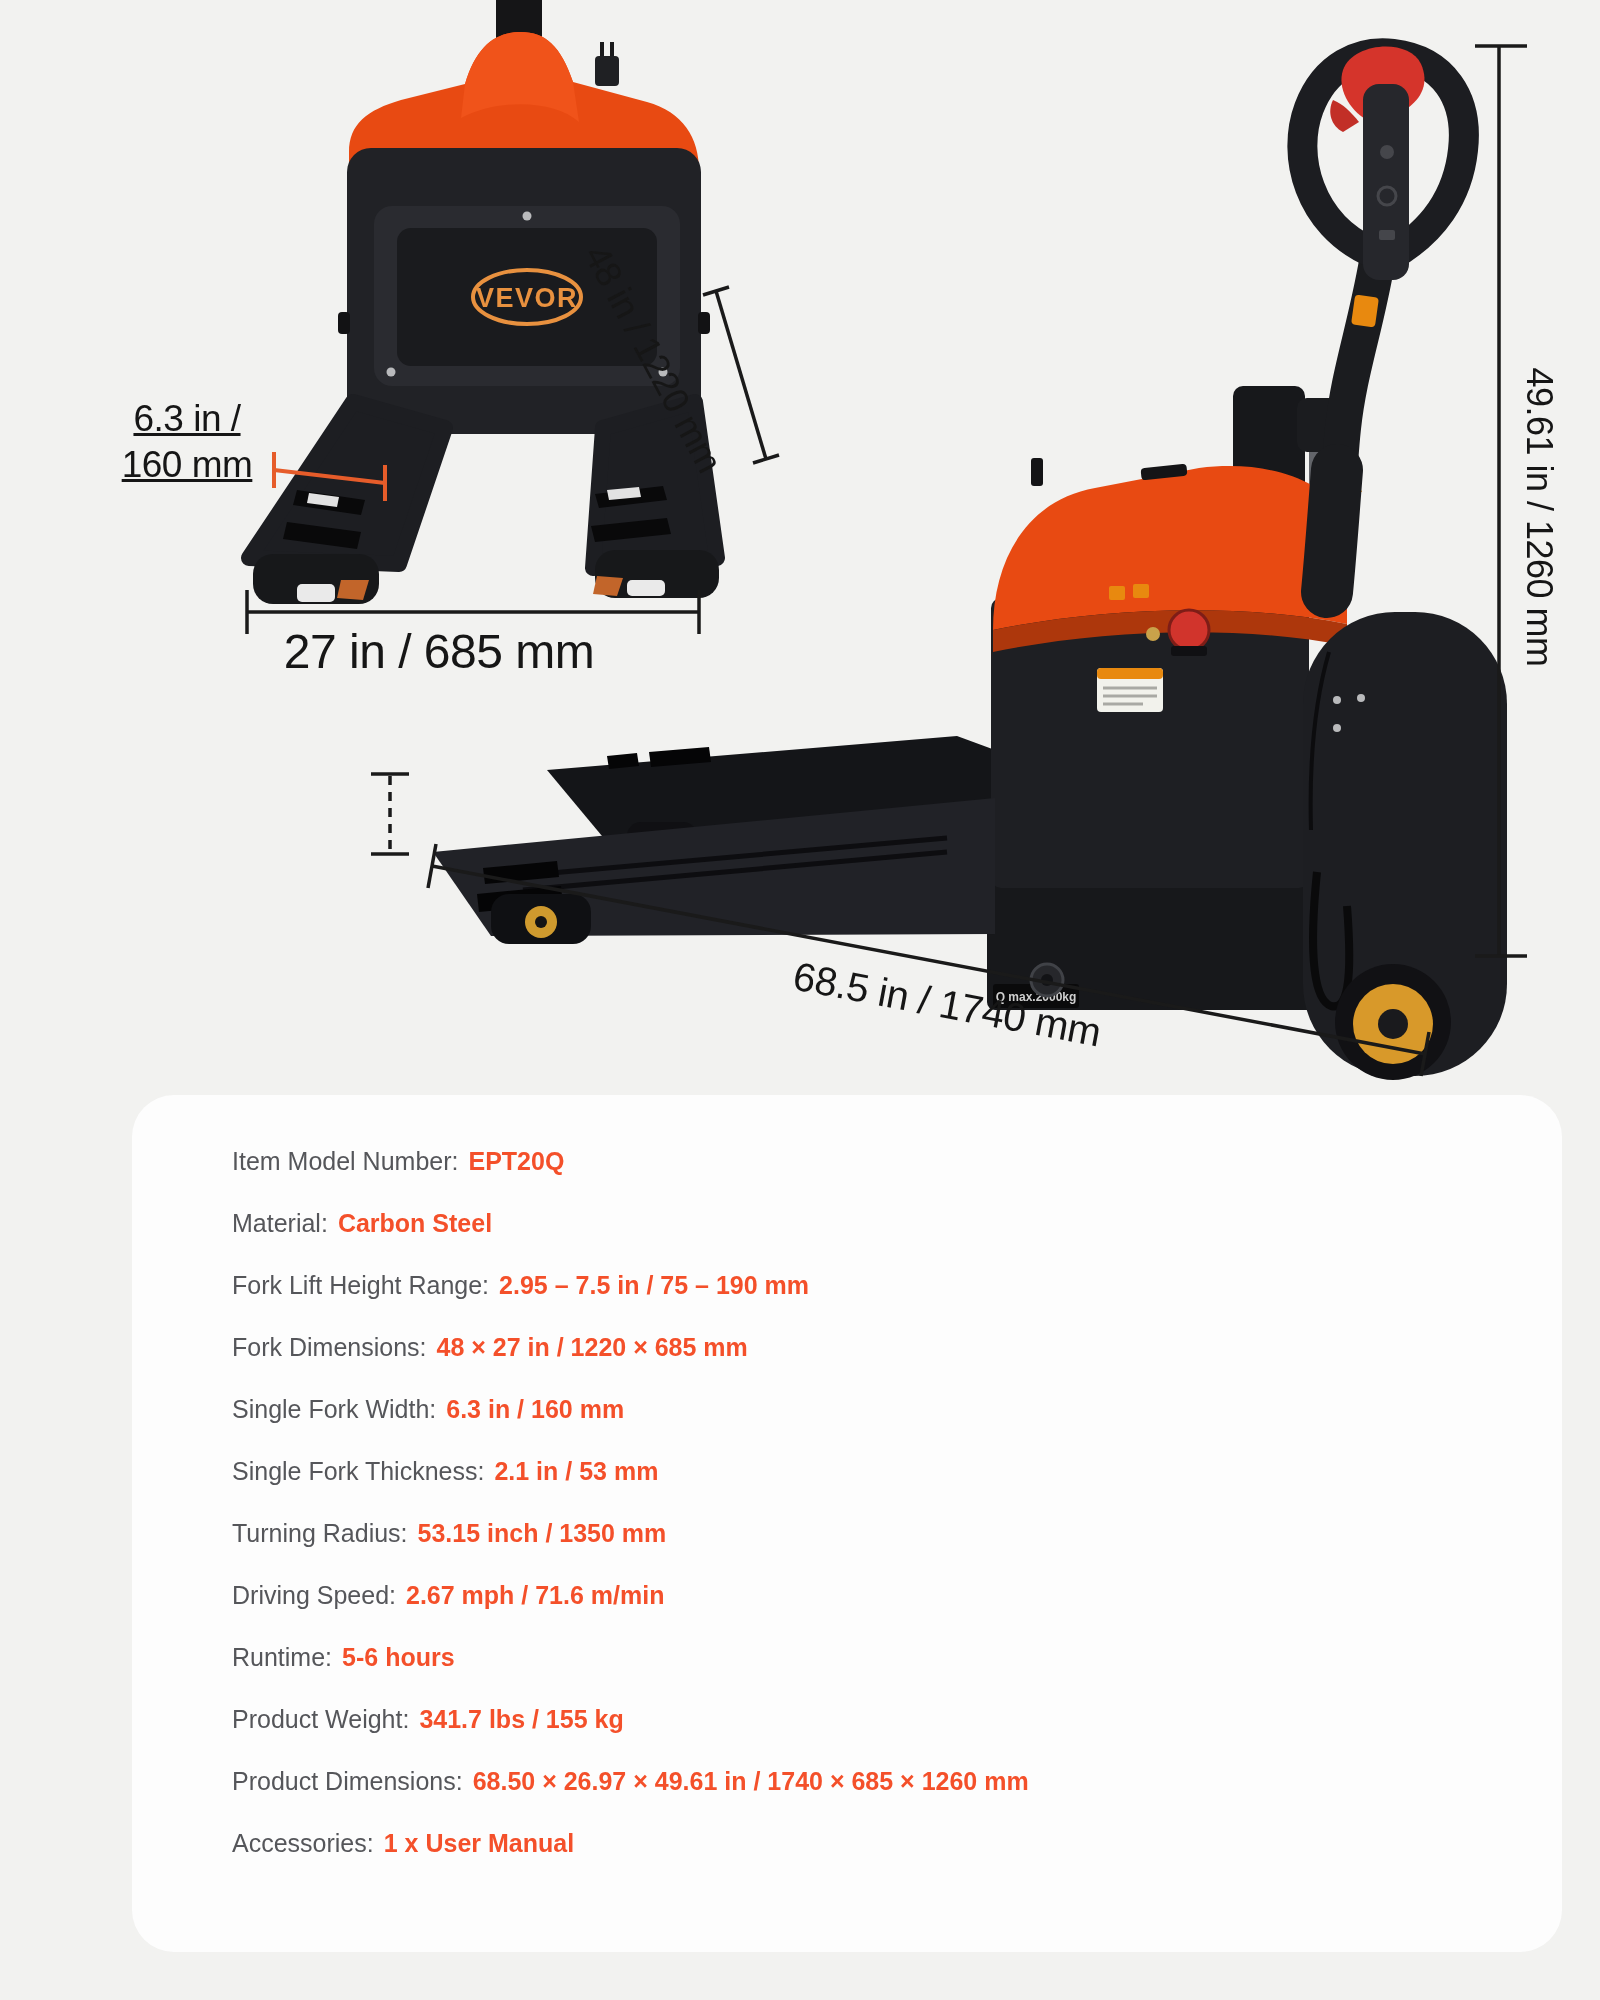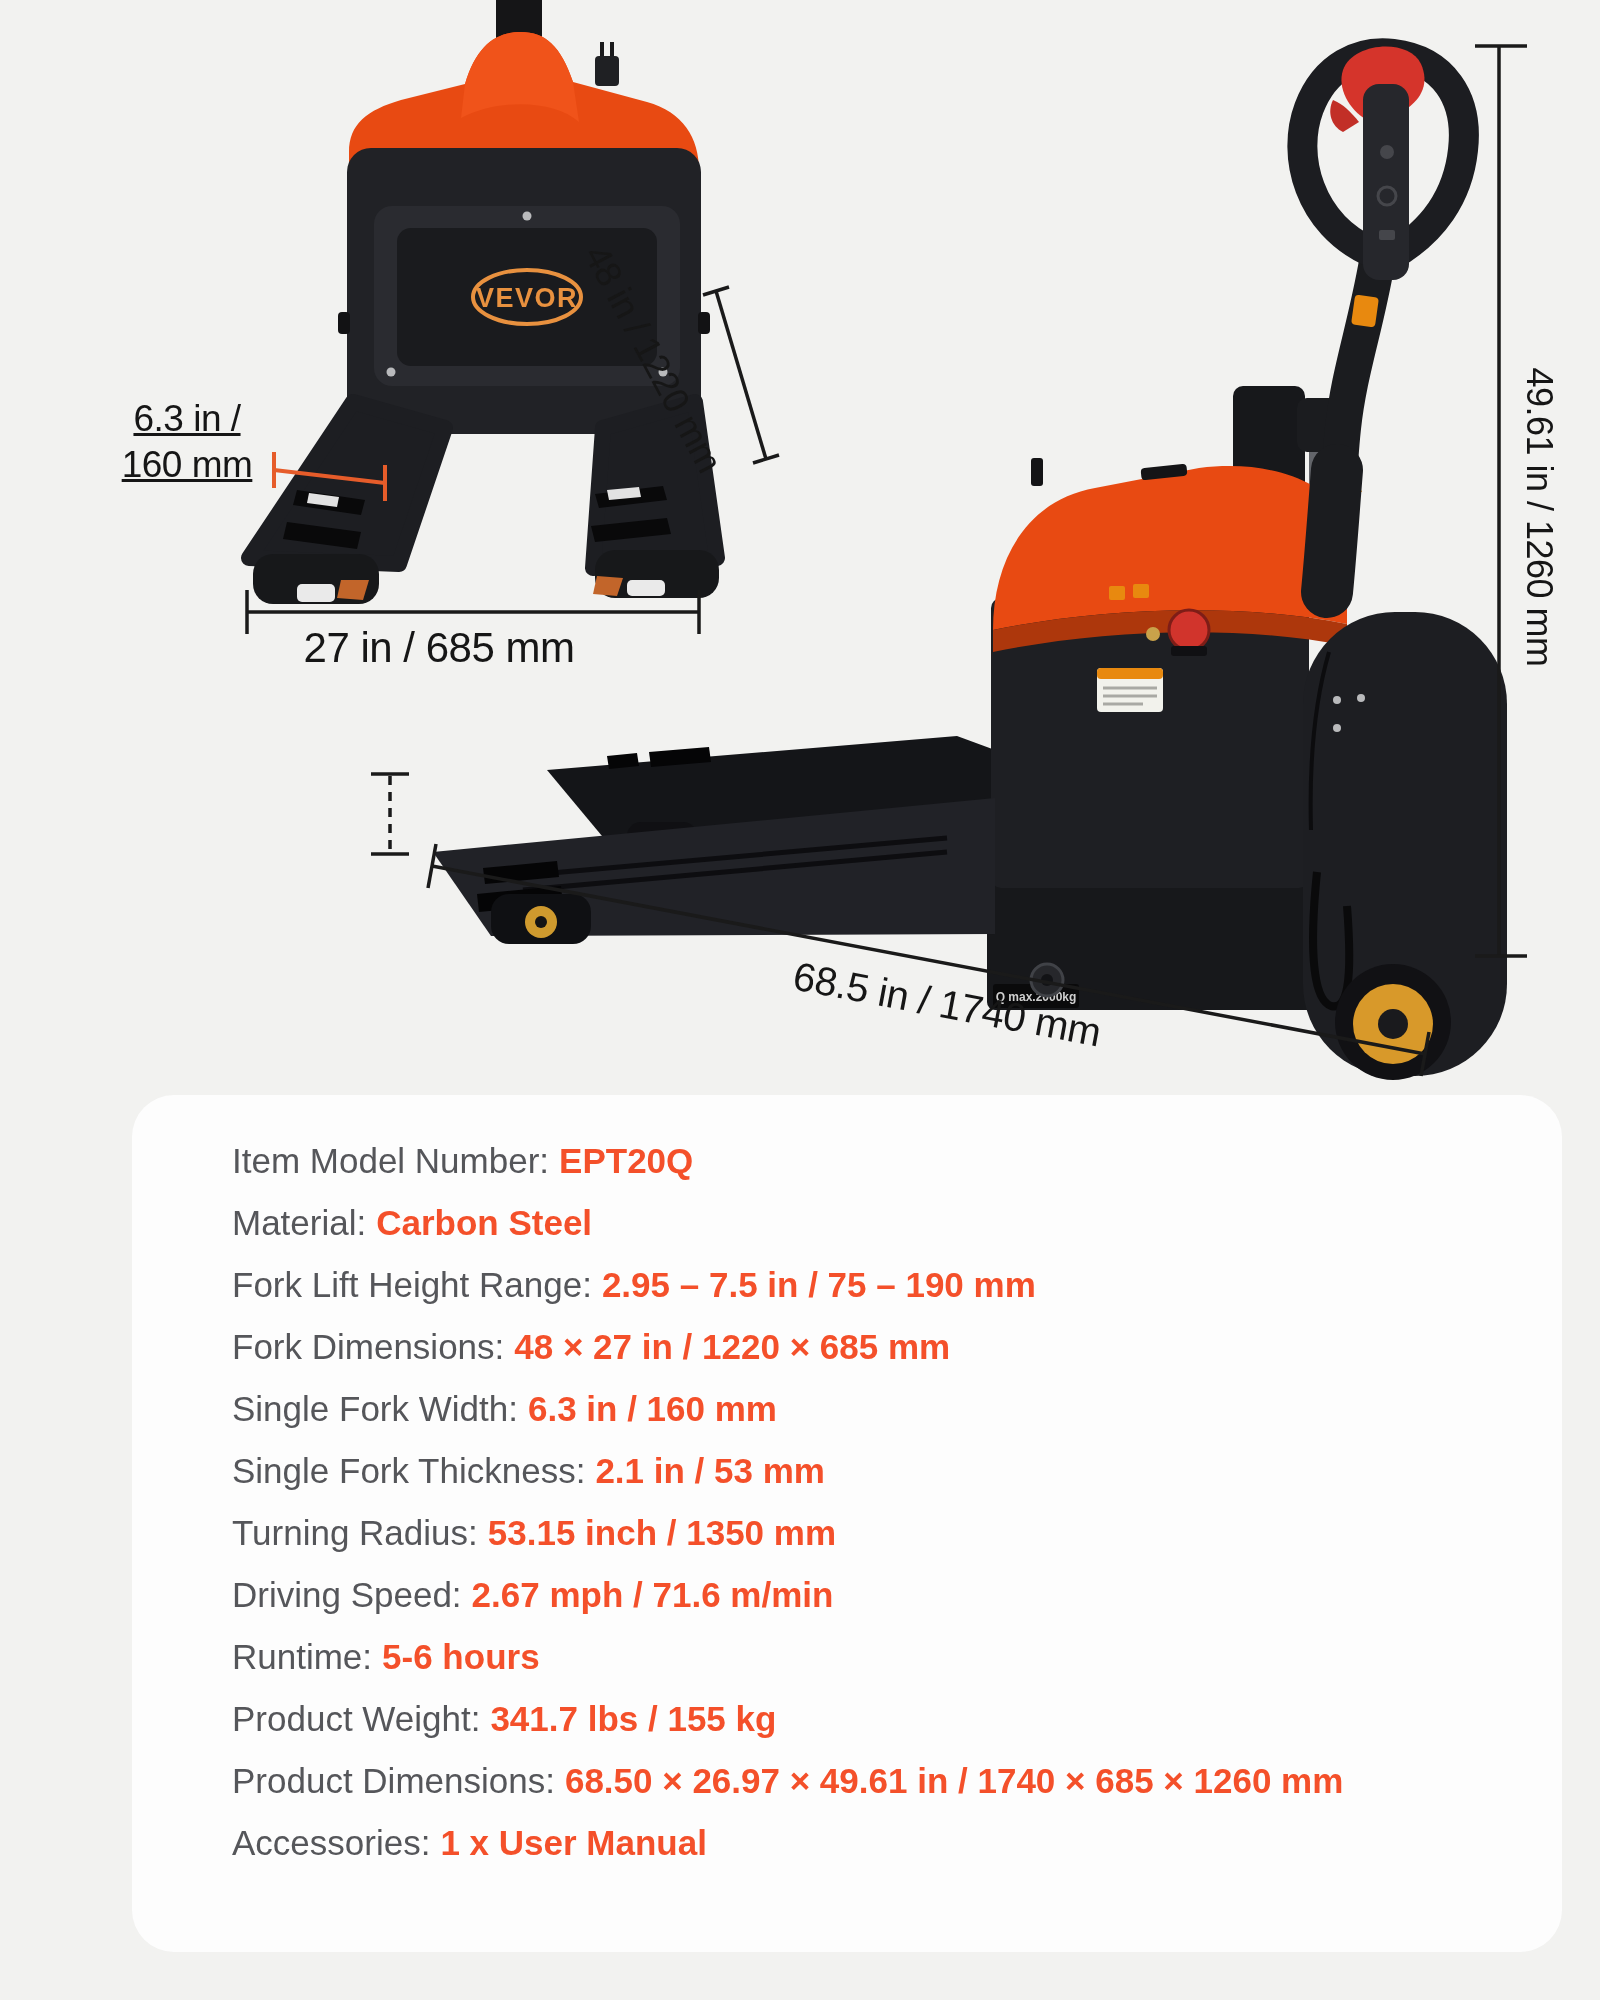--- a/index.html
+++ b/index.html
@@ -9,31 +9,31 @@
     font-family:"Liberation Sans","DejaVu Sans",sans-serif;
     position:relative;overflow:hidden;
     -webkit-font-smoothing:antialiased;
   }
   .page{position:absolute;inset:0;margin-left:47px;}
   svg.illustration{position:absolute;left:0;top:0;}
   
   .dl{position:absolute;color:#161616;font-weight:500;letter-spacing:-0.5px;white-space:nowrap;}
   #lbl-fork-width{left:30px;top:396px;width:220px;text-align:center;font-size:37px;line-height:46px;text-decoration:underline;}
   #lbl-fork-length{left:450px;top:338px;width:312px;text-align:center;font-size:36px;transform:rotate(62deg);}
-  #lbl-overall-width{left:212px;top:624px;width:360px;text-align:center;font-size:42px;}
+  #lbl-overall-width{left:212px;top:624px;width:360px;text-align:center;font-size:48px;}
   #lbl-lift-height{left:76px;top:772px;width:270px;text-align:left;font-size:37px;line-height:45px;}
   #lbl-overall-length{left:688px;top:982px;width:424px;text-align:center;font-size:40px;transform:rotate(10.6deg);}
   #lbl-overall-height{left:1330px;top:496px;width:324px;text-align:center;font-size:36px;transform:rotate(90deg);}
   
   .spec-panel{
     position:absolute;left:85px;top:1095px;width:1430px;height:857px;
     background:#FDFDFD;border-radius:42px;
   }
   .spec-list{position:absolute;left:100px;top:35px;right:40px;}
-  .spec-row{font-size:35px;line-height:62px;white-space:nowrap;}
+  .spec-row{font-size:25px;line-height:62px;white-space:nowrap;}
   .spec-label{color:#55565A;font-weight:400;}
   .spec-value{color:#F4502A;font-weight:700;margin-left:10px;}
   .logo-text{font-size:27px;font-weight:bold;fill:#E8913F;letter-spacing:1.5px;}
   .plate-text{font-size:12px;fill:#CFCFCF;font-weight:bold;}
 </style>
 </head>
 <body>
 
 <div class="page">
 

